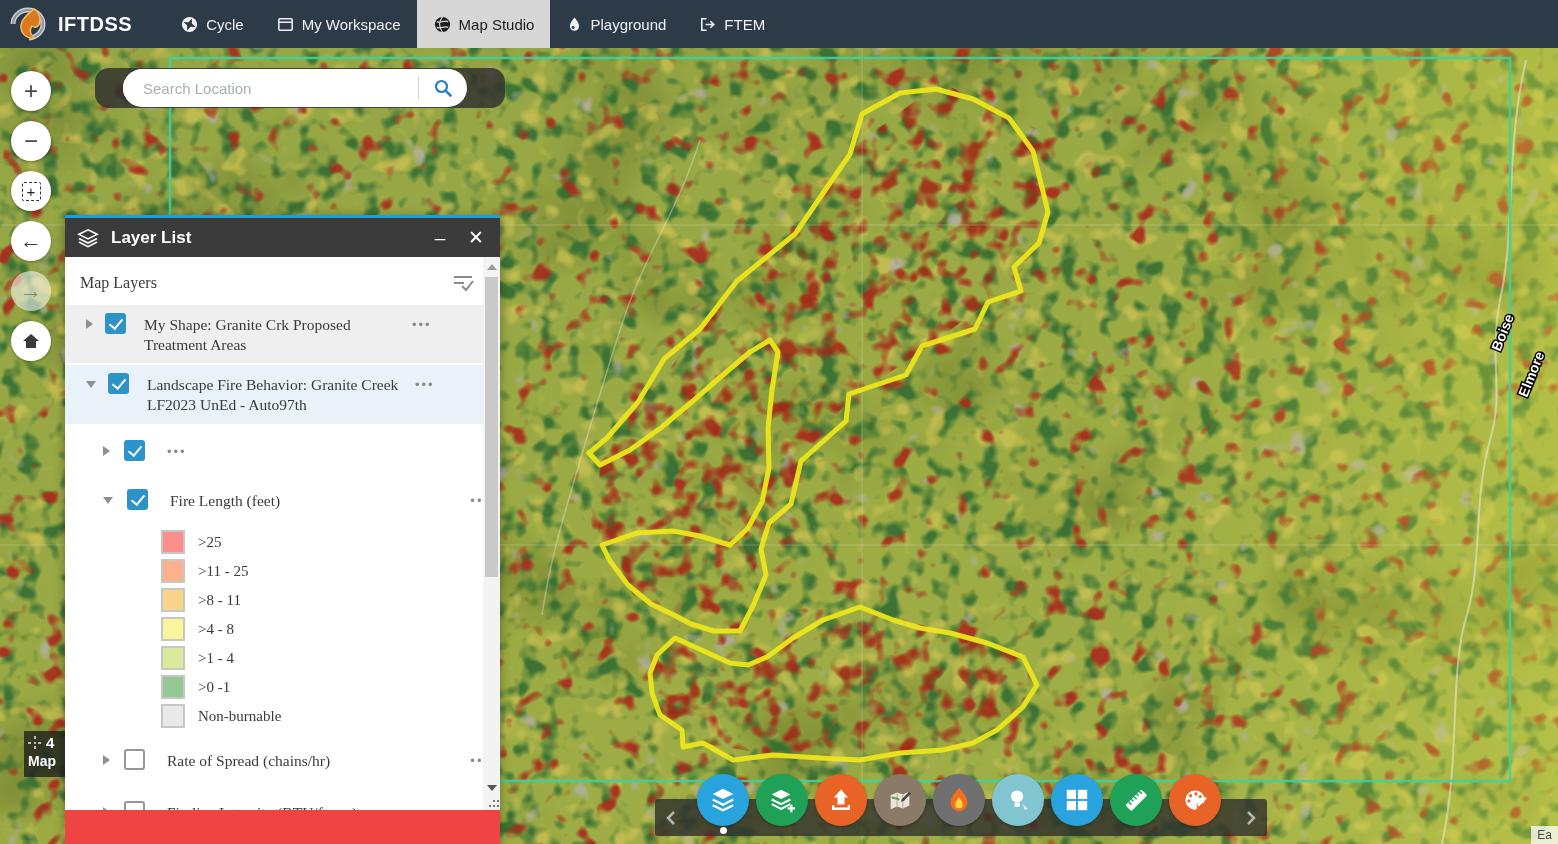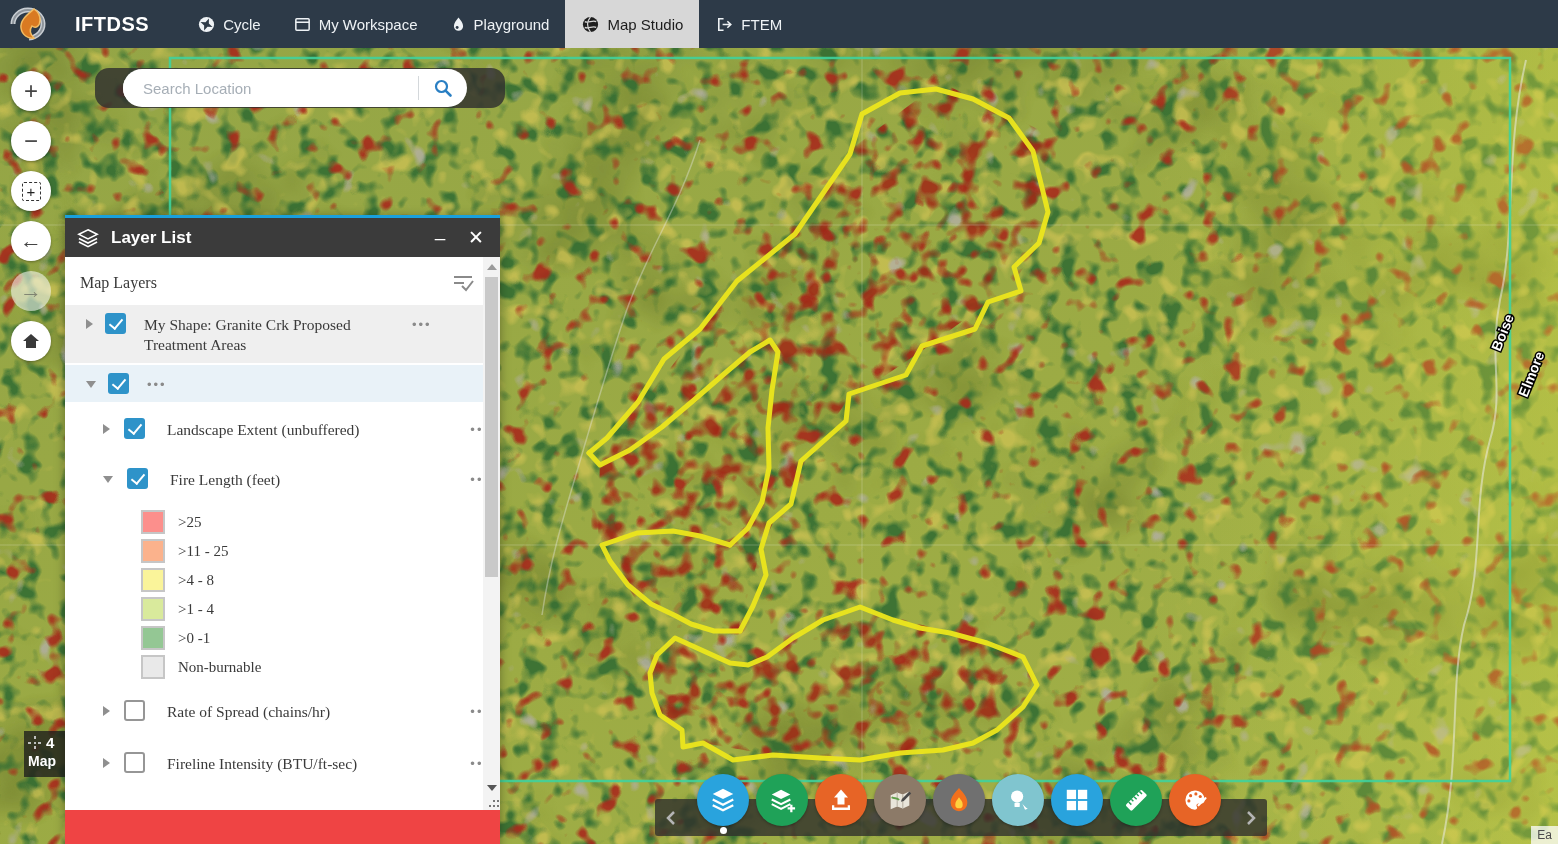--- a/index.html
+++ b/index.html
@@ -1,20 +1,20 @@
 <!DOCTYPE html>
 <html><head>
 <meta charset="utf-8">
 <style>
   html,body{margin:0;padding:0;background:#222;}
   #app{position:relative;width:1558px;height:844px;overflow:hidden;font-family:"Liberation Sans",sans-serif;background:#9aab45;}
 
   
   #topnav{position:absolute;left:0;top:0;width:100%;height:48px;background:#2d3a48;display:flex;align-items:stretch;z-index:50;}
-  .brand{display:flex;align-items:center;gap:21px;padding:0 14px 0 6px;}
+  .brand{display:flex;align-items:center;gap:4px;padding:0 14px 0 6px;}
   .brand-name{color:#fff;font-size:20px;font-weight:bold;letter-spacing:.5px;}
   .navitems{display:flex;align-items:stretch;margin-left:18px;}
   .navitem{display:flex;align-items:center;gap:7px;padding:0 16px;color:#eef2f5;font-size:15px;cursor:pointer;}
   .navitem.active{background:#d7d7d7;color:#1c1c1c;}
   .navitem svg{display:block;}
 
   
   #mapwrap{position:absolute;left:0;top:48px;width:1558px;height:796px;}
   #mapwrap svg{display:block;}
 
@@ -52,21 +52,21 @@
   .lrow .txt{flex:1;font-size:15.5px;line-height:1.3;padding-top:2px;}
   .lrow.bg-gray{background:#efefef;}
   .lrow.bg-blue{background:#e9f2f8;}
   .tri-r{width:0;height:0;border-left:7px solid #8f8f8f;border-top:5px solid transparent;border-bottom:5px solid transparent;margin-top:6px;cursor:pointer;}
   .tri-d{width:0;height:0;border-top:7px solid #8f8f8f;border-left:5px solid transparent;border-right:5px solid transparent;margin-top:8px;cursor:pointer;}
   .cb{width:21px;height:21px;border-radius:3px;background:#2e93c9;position:relative;flex:none;cursor:pointer;}
   .cb::after{content:"";position:absolute;left:6.5px;top:3px;width:6px;height:11px;border:solid #fff;border-width:0 2.5px 2.5px 0;transform:rotate(40deg);}
   .cb.off{background:#fff;border:2px solid #969696;width:17px;height:17px;}
   .cb.off::after{display:none;}
   .dots{color:#8a8a8a;font-size:13px;letter-spacing:2px;font-family:"Liberation Sans",sans-serif;padding-top:4px;cursor:pointer;}
-  .legend-row{display:flex;align-items:center;height:29px;padding-left:76px;}
+  .legend-row{display:flex;align-items:center;height:29px;padding-left:96px;}
   .swatch{width:24px;height:24px;border:2px solid #c6c6c6;box-sizing:border-box;flex:none;}
   .legend-label{font-size:15px;margin-left:13px;}
   
   .ind1-arrow{margin-left:21px;margin-right:12px;}
   .ind1-cb{margin-right:18px;}
   .ind2-arrow{margin-left:38px;margin-right:14px;}
   .ind2-cb{margin-right:22px;}
   
   #scrollbar{position:absolute;right:0;top:0;width:17px;height:100%;background:#f3f3f3;}
   #scroll-up,#scroll-down{position:absolute;left:0;width:17px;height:16px;display:flex;align-items:center;justify-content:center;cursor:pointer;}
@@ -208,33 +208,33 @@
           </svg>
         <span>Cycle</span>
       </div>
       <div class="navitem">
         <svg width="19" height="19" viewBox="0 0 20 20">
             <rect x="3" y="4" width="14" height="12" rx="1" fill="none" stroke="#eef2f5" stroke-width="1.6"></rect>
             <line x1="3" y1="7.6" x2="17" y2="7.6" stroke="#eef2f5" stroke-width="1.6"></line>
           </svg>
         <span>My Workspace</span>
       </div>
+      <div class="navitem active">
+        <svg width="19" height="19" viewBox="0 0 20 20">
+            <circle cx="10" cy="10" r="8" fill="#1e1e1e"></circle>
+            <path d="M4,7 C8,9 12,5 16,7 M4,13 C8,15 12,11 16,13 M10,2 C6,7 6,13 10,18" fill="none" stroke="#d7d7d7" stroke-width="1.3"></path>
+          </svg>
+        <span>Map Studio</span>
+      </div>
       <div class="navitem">
         <svg width="17" height="19" viewBox="0 0 20 20">
             <path d="M10,1.8 C12.8,5.6 15.4,8.3 15.4,12 a5.4,5.4 0 0,1 -10.8,0 C4.6,8.3 7.2,5.6 10,1.8 Z" fill="#eef2f5"></path>
             <circle cx="8.4" cy="13.6" r="1.7" fill="#2d3a48"></circle>
           </svg>
         <span>Playground</span>
-      </div>
-      <div class="navitem active">
-        <svg width="19" height="19" viewBox="0 0 20 20">
-            <circle cx="10" cy="10" r="8" fill="#1e1e1e"></circle>
-            <path d="M4,7 C8,9 12,5 16,7 M4,13 C8,15 12,11 16,13 M10,2 C6,7 6,13 10,18" fill="none" stroke="#d7d7d7" stroke-width="1.3"></path>
-          </svg>
-        <span>Map Studio</span>
       </div>
       <div class="navitem">
         <svg width="19" height="19" viewBox="0 0 20 20">
             <path d="M9,4 H4 V16 H9" fill="none" stroke="#eef2f5" stroke-width="1.7"></path>
             <path d="M8,10 H16 M13,6.6 L16.6,10 L13,13.4" fill="none" stroke="#eef2f5" stroke-width="1.7"></path>
           </svg>
         <span>FTEM</span>
       </div>
     </div>
   </div>
@@ -311,44 +311,48 @@
 
       <div class="lrow bg-gray">
         <span class="tri-r ind1-arrow"></span>
         <span class="cb ind1-cb"></span>
         <span class="txt" style="max-width:268px;">My Shape: Granite Crk Proposed Treatment Areas</span>
         <span class="dots">•••</span>
       </div>
       <div class="lrow bg-blue" style="margin-top:2px;">
         <span class="tri-d ind1-arrow" style="margin-top:8px;"></span>
         <span class="cb ind1-cb"></span>
+        <span class="txt" style="max-width:268px;">Landscape Fire Behavior: Granite Creek LF2023 UnEd - Auto97th</span>
         <span class="dots">•••</span>
       </div>
 
       <div class="lrow" style="margin-top:8px;">
         <span class="tri-r ind2-arrow"></span>
         <span class="cb ind2-cb"></span>
-        <span class="txt">Landscape Extent (unbuffered)</span>
         <span class="dots">•••</span>
       </div>
       <div class="lrow" style="margin-top:12px;">
         <span class="tri-d ind2-arrow"></span>
         <span class="cb ind2-cb"></span>
         <span class="txt">Fire Length (feet)</span>
         <span class="dots">•••</span>
       </div>
 
       <div style="margin-top:9px;">
         <div class="legend-row">
           <span class="swatch" style="background: rgb(252, 143, 140);"></span>
           <span class="legend-label">&gt;25</span>
         </div>
         <div class="legend-row">
           <span class="swatch" style="background: rgb(251, 178, 140);"></span>
           <span class="legend-label">&gt;11 - 25</span>
+        </div>
+        <div class="legend-row">
+          <span class="swatch" style="background: rgb(247, 214, 139);"></span>
+          <span class="legend-label">&gt;8 - 11</span>
         </div>
         <div class="legend-row">
           <span class="swatch" style="background: rgb(250, 244, 154);"></span>
           <span class="legend-label">&gt;4 - 8</span>
         </div>
         <div class="legend-row">
           <span class="swatch" style="background: rgb(217, 234, 156);"></span>
           <span class="legend-label">&gt;1 - 4</span>
         </div>
         <div class="legend-row">

